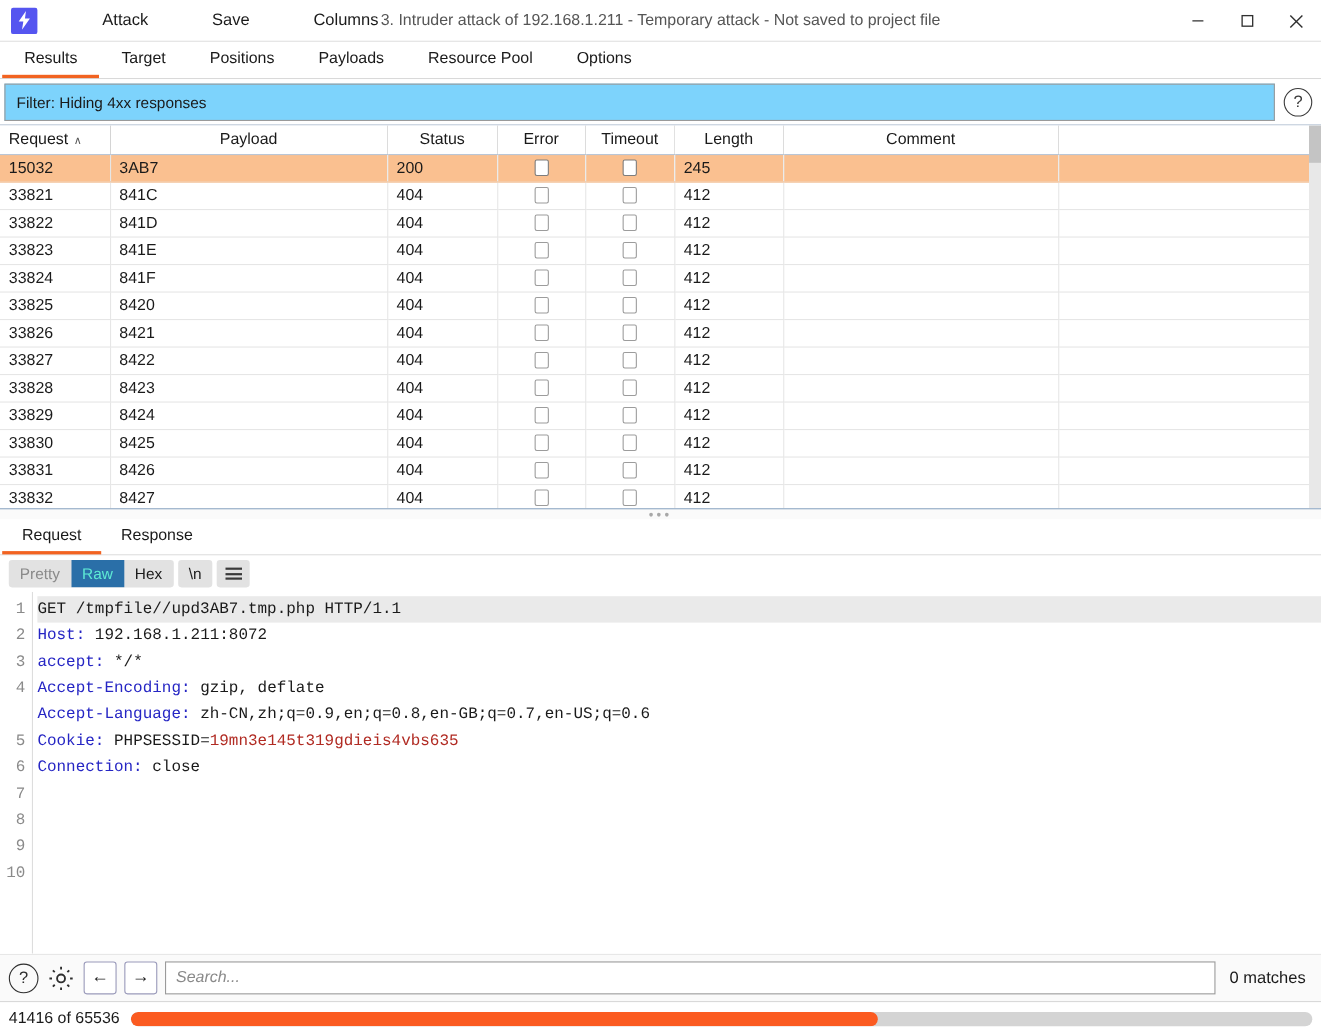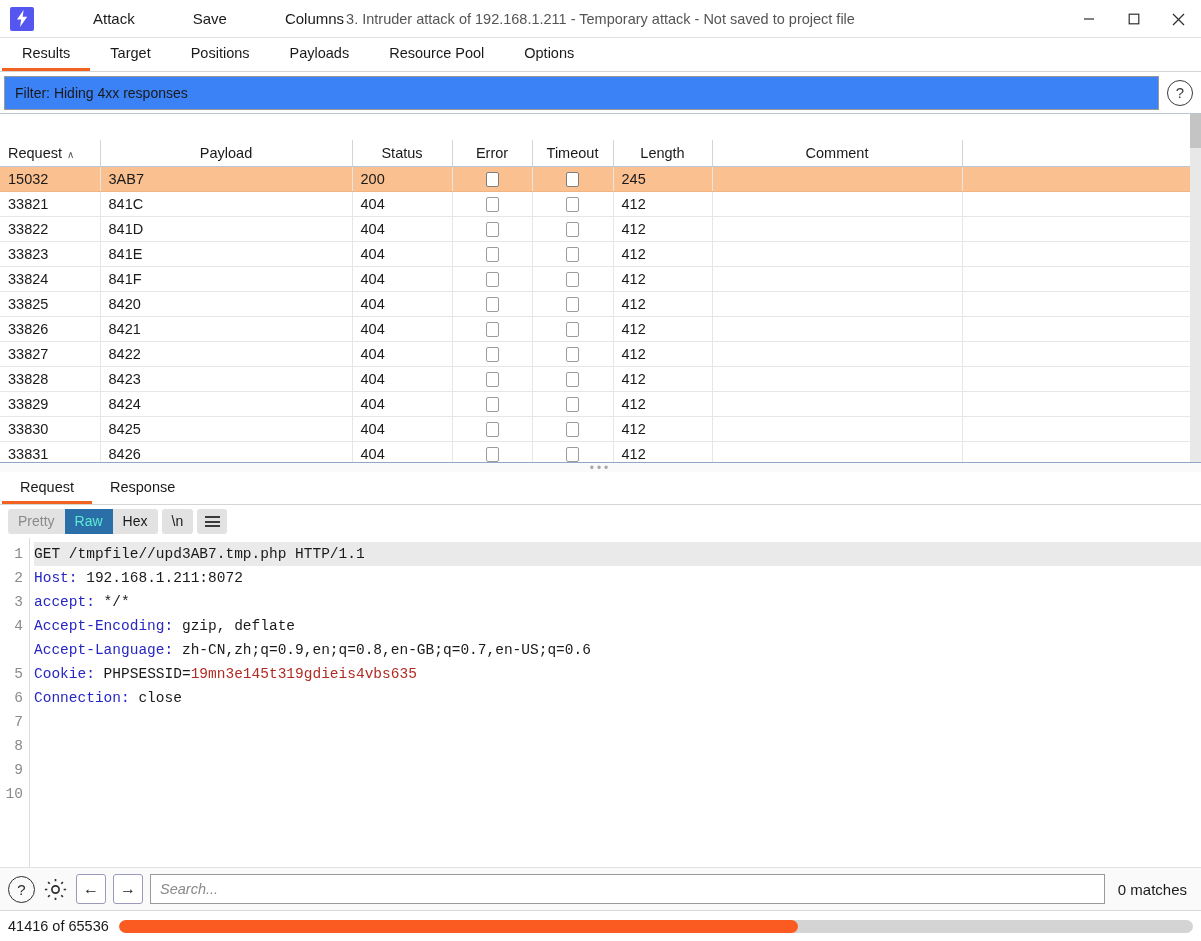--- a/index.html
+++ b/index.html
@@ -61,41 +61,41 @@
   .tab.active { border-bottom-color: #f26321; }
 
   
   .filterrow {
     flex: 0 0 41px; height: 41px;
     display: flex; align-items: center;
     padding: 0 6px 0 4px; background: #ffffff;
   }
   .filterbox {
     flex: 1 1 auto; height: 34px;
-    border: 1px solid #9a9a9a; background: #3b82f6;
+    border: 1px solid #9a9a9a; background: #7dd3fc;
     display: flex; align-items: center;
     padding: 0 10px; font-size: 14px; color: #1a1a1a;
     cursor: default;
   }
   .help-circle {
     flex: 0 0 auto; margin-left: 8px; margin-right: 2px;
     width: 26px; height: 26px; border-radius: 50%;
     border: 1.6px solid #3a3a3a; color: #3a3a3a;
     display: flex; align-items: center; justify-content: center;
     font-size: 15px; font-weight: normal; cursor: default;
   }
 
   
   .table-wrap {
     flex: 0 0 349px; height: 349px;
     position: relative; overflow: hidden;
     border-top: 1px solid #b9c6d6;
     background: #ffffff;
   }
-  table.results { border-collapse: collapse; width: 1190px; table-layout: fixed; margin-top: 26px; }
+  table.results { border-collapse: collapse; width: 1190px; table-layout: fixed; }
   table.results th {
     height: 26px; background: #ffffff; font-weight: normal; font-size: 14.5px;
     color: #1a1a1a; border-right: 1px solid #d4d4d4; border-bottom: 1px solid #b9c6d6;
     padding: 0 4px; text-align: center; cursor: default; position: relative;
   }
   table.results th.lefthdr { text-align: left; padding-left: 8px; }
   table.results th:last-child { border-right: none; }
   table.results td {
     height: 25px; font-size: 14.5px; color: #1a1a1a;
     border-right: 1px solid #e6e6e6; border-bottom: 1px solid #e6e6e6;

